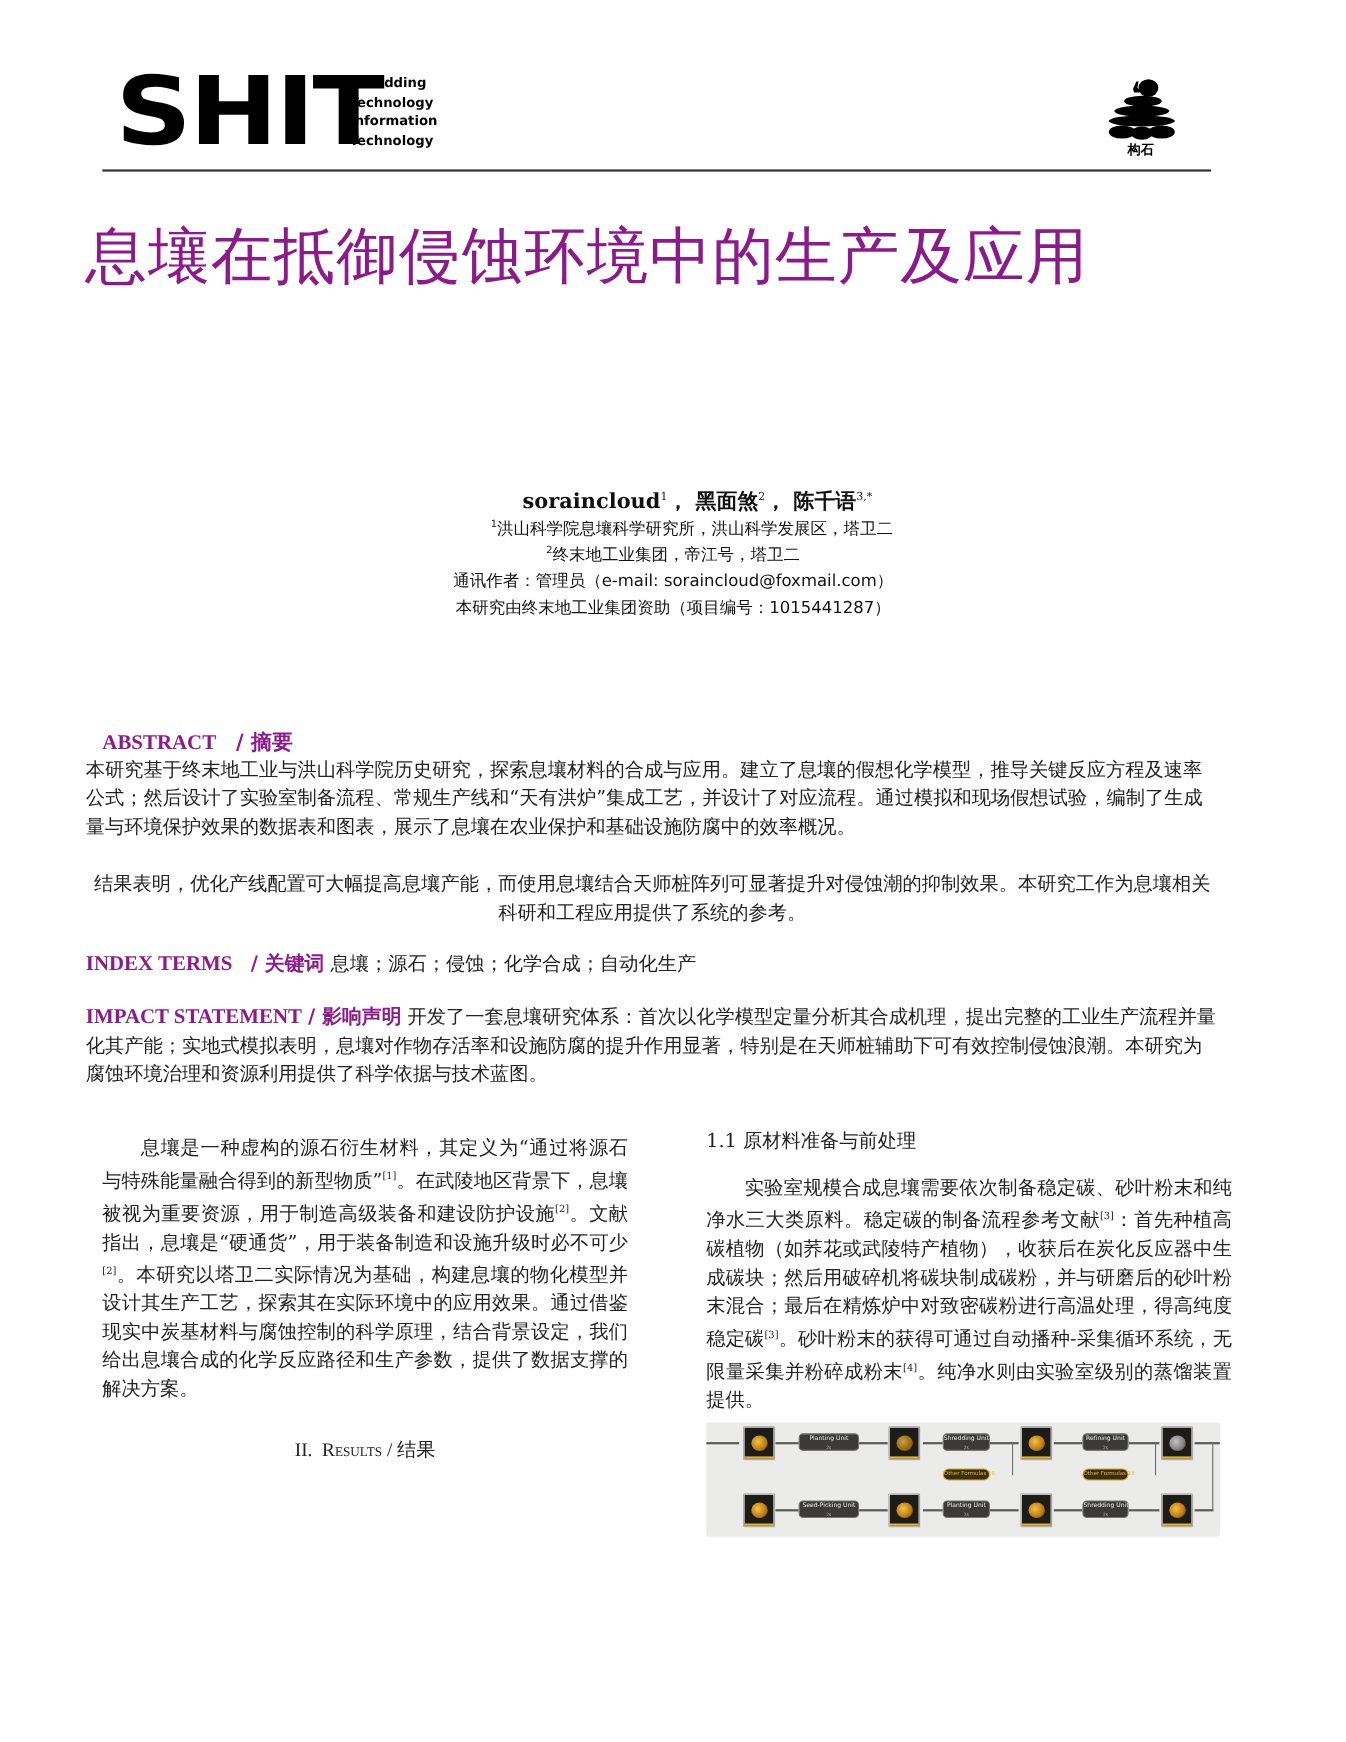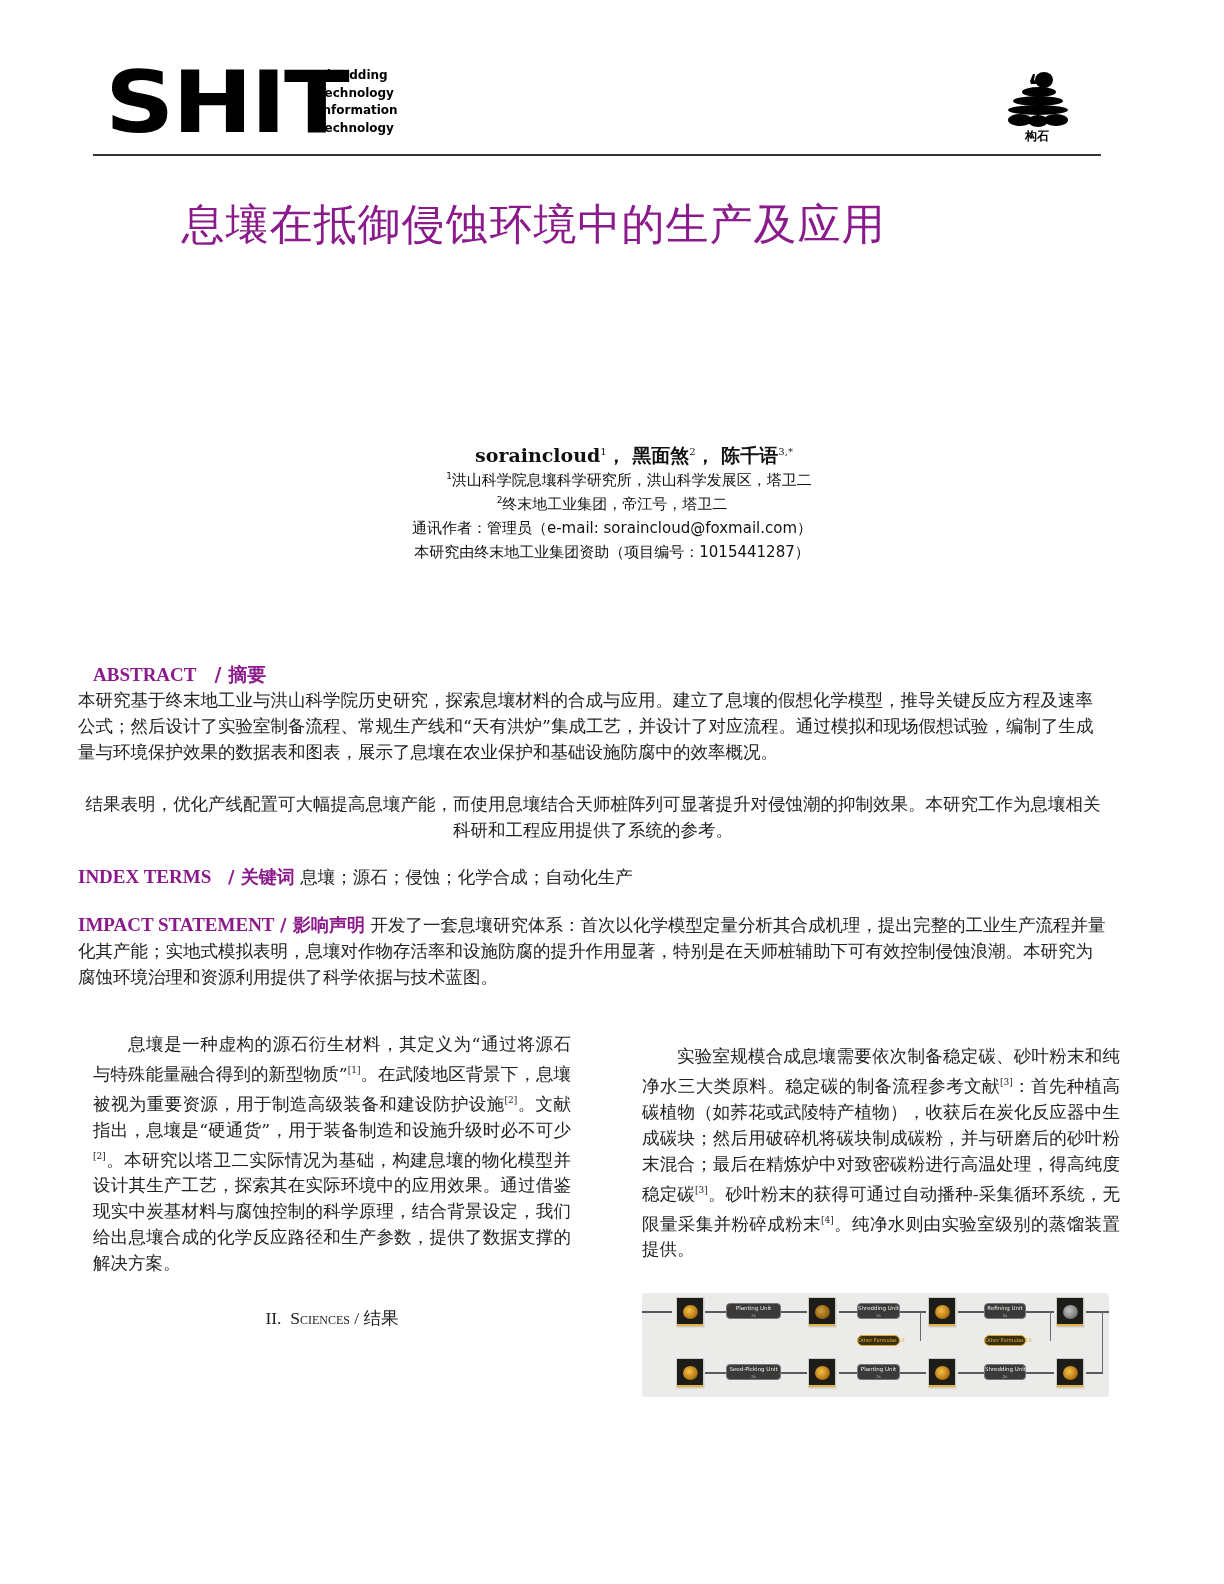--- a/index.html
+++ b/index.html
@@ -8,21 +8,21 @@
 
     
     .header { position: absolute; left: 93px; top: 62px; width: 1008px; height: 95px; }
     .logo-text { position: absolute; left: 12px; top: 0px; font-family: "DejaVu Sans", sans-serif; font-weight: 900; font-size: 86px; line-height: 80px; letter-spacing: -2px; color: #000; transform: scaleX(1.12); transform-origin: left top; }
     .logo-sub { position: absolute; left: 225px; top: 5px; font-family: "DejaVu Sans", sans-serif; font-weight: bold; font-size: 12px; line-height: 17.5px; color: #000; }
     .header-rule { position: absolute; left: 93px; top: 154px; width: 1008px; height: 2px; background: #333; }
     .gouxi-logo { position: absolute; left: 1003px; top: 68px; width: 70px; height: 78px; }
     .gouxi-label { position: absolute; left: 1012px; top: 128px; width: 50px; text-align: center; font-family: "DejaVu Sans", sans-serif; font-weight: bold; font-size: 12px; color: #000; }
 
     
-    .title { position: absolute; left: 0; top: 196px; width: 1067px; text-align: center; font-size: 43px; color: #8b1a8b; letter-spacing: 1px; font-family: "DejaVu Serif", "Liberation Serif", serif; }
+    .title { position: absolute; left: 0; top: 196px; width: 1067px; text-align: center; font-size: 56px; color: #8b1a8b; letter-spacing: 1px; font-family: "DejaVu Serif", "Liberation Serif", serif; }
 
     
     .authors { position: absolute; left: 0; top: 443px; width: 1224px; text-align: center; font-size: 19px; font-weight: bold; color: #111; padding-left: 44px; }
     .authors sup { font-size: 10px; font-weight: normal; vertical-align: super; }
     .affil { position: absolute; left: 0; width: 1224px; text-align: center; font-family: "DejaVu Sans", sans-serif; font-size: 15px; color: #111; }
     .affil sup { font-size: 9px; }
 
     
     .sec-label { color: #8b1a8b; font-weight: bold; font-family: "Liberation Serif", serif; }
     .sec-label-cn { color: #8b1a8b; font-weight: bold; font-family: "DejaVu Sans", sans-serif; }
@@ -109,25 +109,26 @@
   <span class="sec-label" style="font-size:19px;">IMPACT STATEMENT</span>
   <span class="sec-label-cn" style="font-size:18px;">/ 影响声明</span>
   <span>开发了一套息壤研究体系：首次以化学模型定量分析其合成机理，提出完整的工业生产流程并量化其产能；实地式模拟表明，息壤对作物存活率和设施防腐的提升作用显著，特别是在天师桩辅助下可有效控制侵蚀浪潮。本研究为腐蚀环境治理和资源利用提供了科学依据与技术蓝图。</span>
 </div>
 
 <div class="col-left">
   <div class="col-text indent" style="margin-top:6px;">
     <span>息壤是一种虚构的源石衍生材料，其定义为“通过将源石与特殊能量融合得到的新型物质”</span><sup>[1]</sup><span>。在武陵地区背景下，息壤被视为重要资源，用于制造高级装备和建设防护设施</span><sup>[2]</sup><span>。文献指出，息壤是“硬通货”，用于装备制造和设施升级时必不可少</span><sup>[2]</sup><span>。本研究以塔卫二实际情况为基础，构建息壤的物化模型并设计其生产工艺，探索其在实际环境中的应用效果。通过借鉴现实中炭基材料与腐蚀控制的科学原理，结合背景设定，我们给出息壤合成的化学反应路径和生产参数，提供了数据支撑的解决方案。</span>
   </div>
   <div class="col-head" style="margin-top:30px;">
-    <span>II.</span>&nbsp;&nbsp;<span class="smallcaps">Sciences</span> <span>/ 结果</span>
+    <span>II.</span>&nbsp;&nbsp;<span class="smallcaps">Results</span> <span>/ 结果</span>
   </div>
 </div>
 
 <div class="col-right">
+  <div class="sub-head">1.1  原材料准备与前处理</div>
   <div class="col-text indent" style="margin-top:18px;">
     <span>实验室规模合成息壤需要依次制备稳定碳、砂叶粉末和纯净水三大类原料。稳定碳的制备流程参考文献</span><sup>[3]</sup><span>：首先种植高碳植物（如荞花或武陵特产植物），收获后在炭化反应器中生成碳块；然后用破碎机将碳块制成碳粉，并与研磨后的砂叶粉末混合；最后在精炼炉中对致密碳粉进行高温处理，得高纯度稳定碳</span><sup>[3]</sup><span>。砂叶粉末的获得可通过自动播种-采集循环系统，无限量采集并粉碎成粉末</span><sup>[4]</sup><span>。纯净水则由实验室级别的蒸馏装置提供。</span>
   </div>
 </div>
 
 <div class="figure">
 
   <div class="fc-line" style="left:0; top:18px; width:30px;"></div>
   <div class="fc-line" style="left:62px; top:18px; width:22px;"></div>
   <div class="fc-line" style="left:139px; top:18px; width:26px;"></div>

